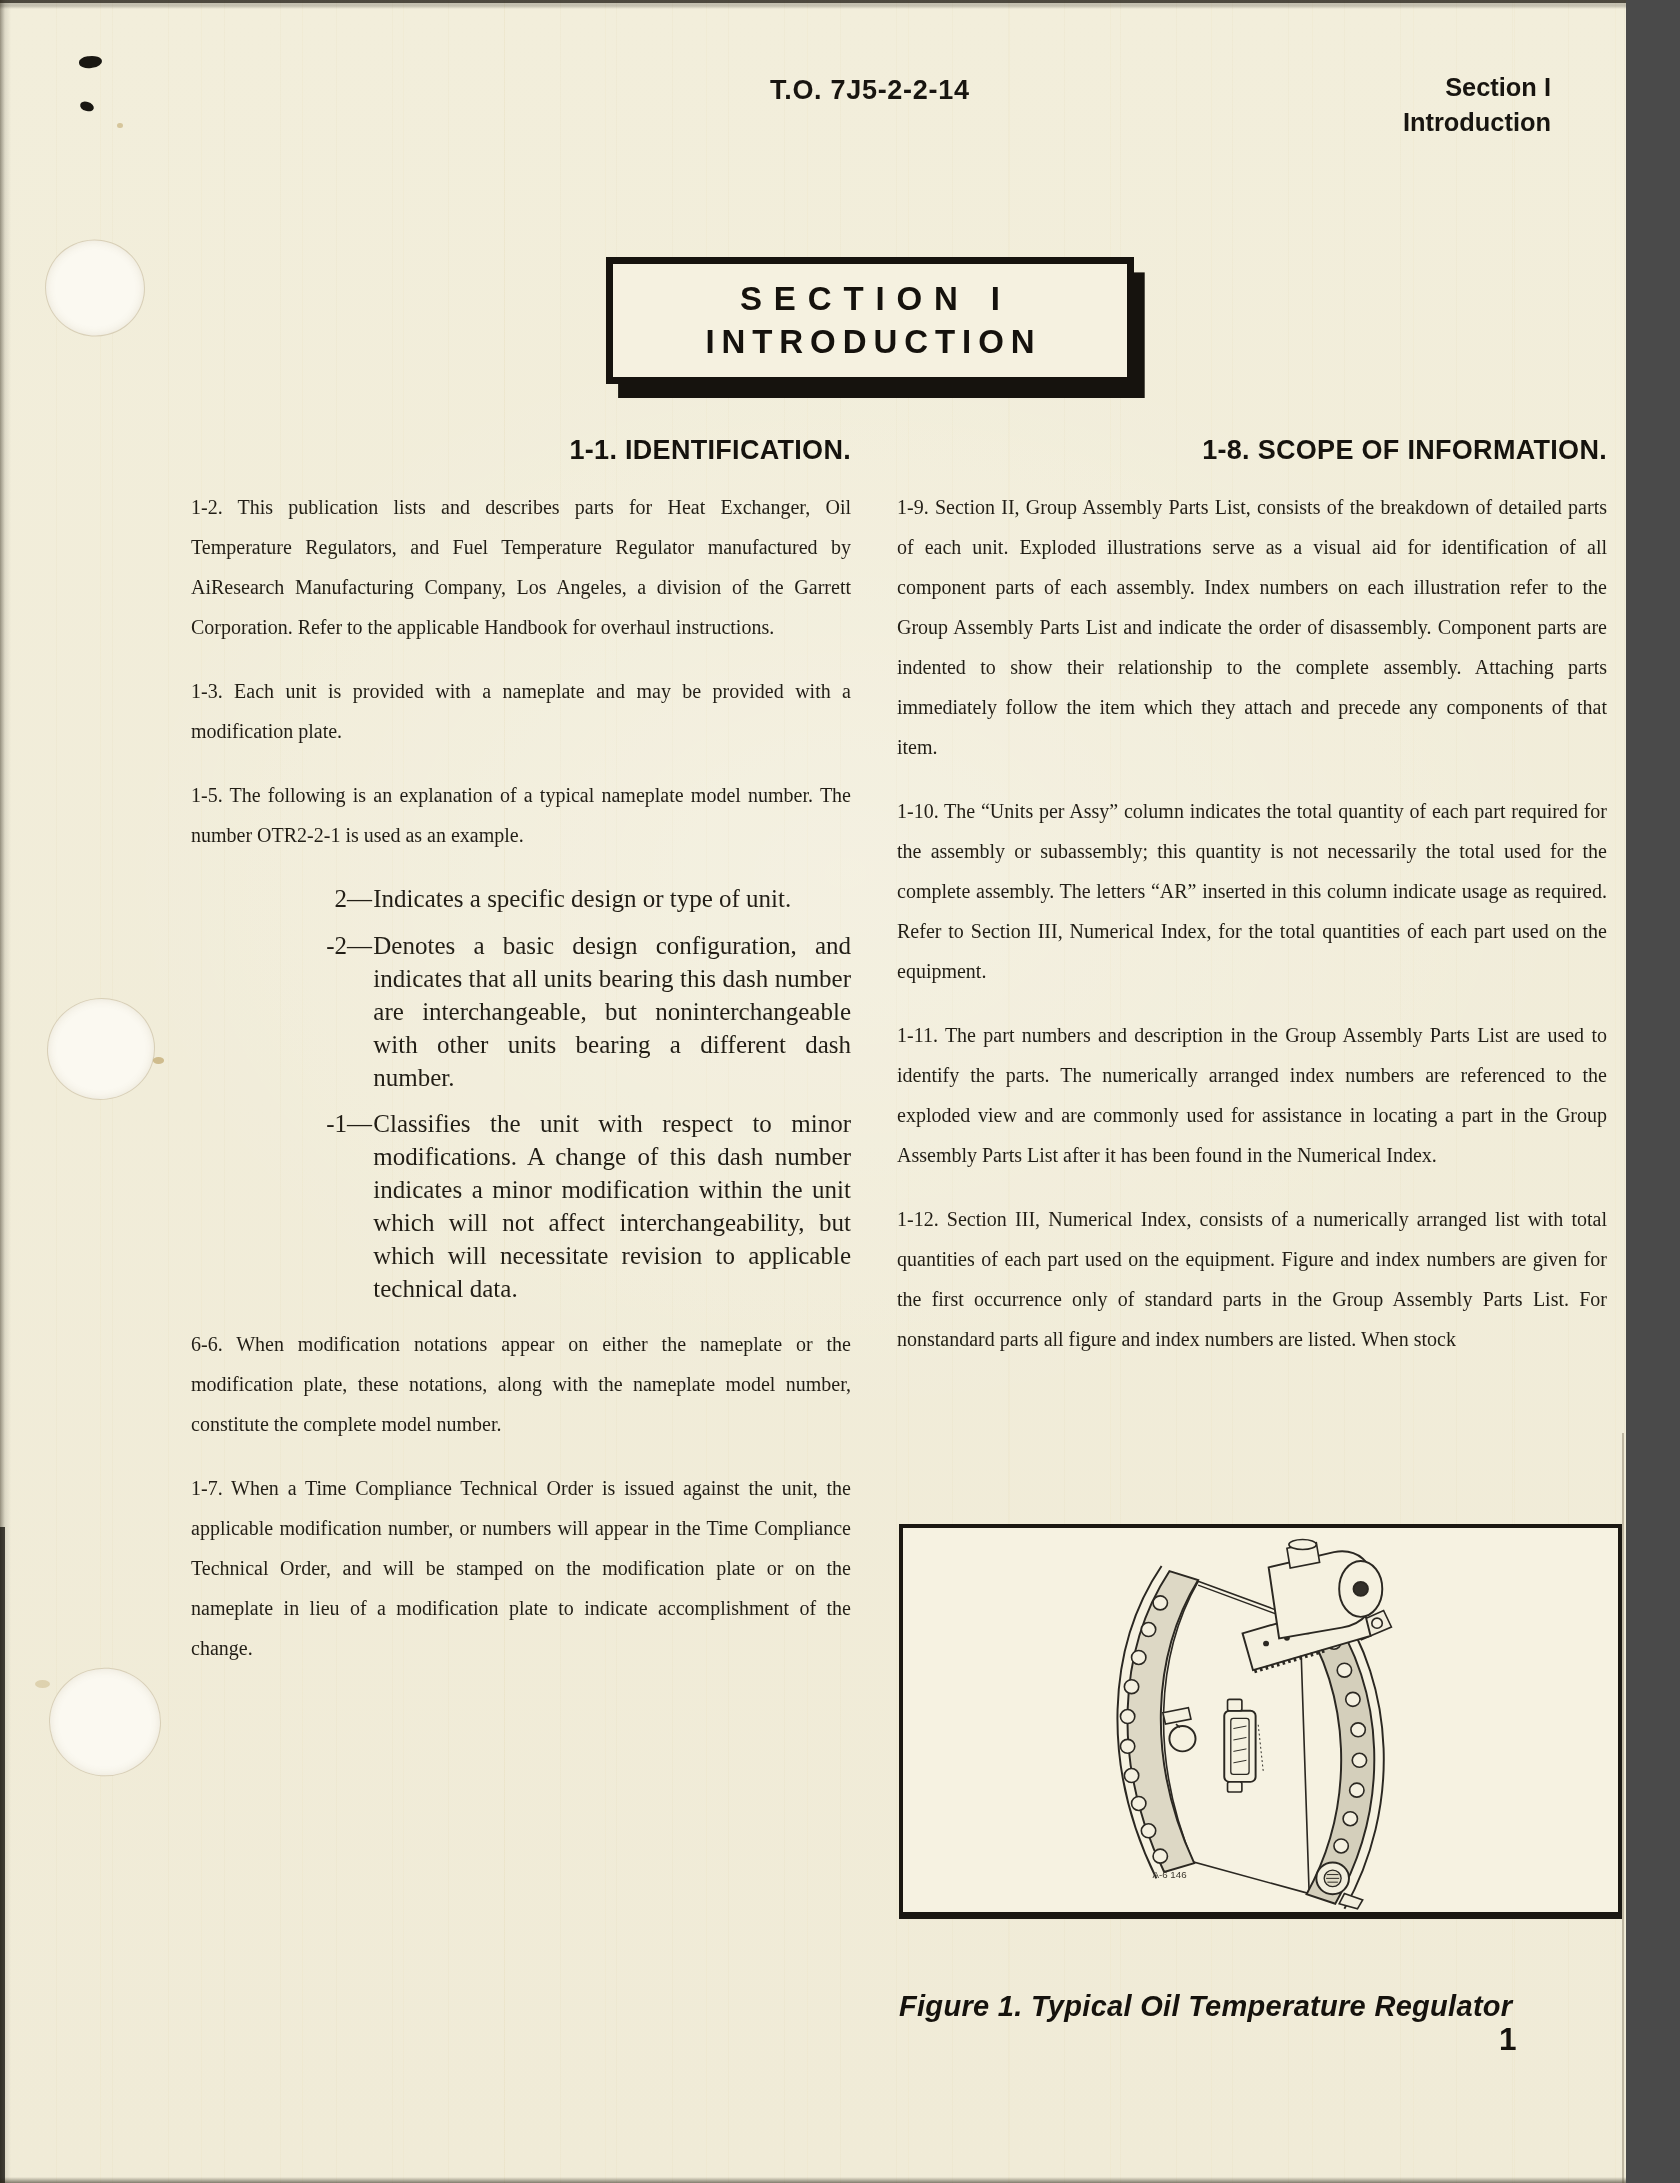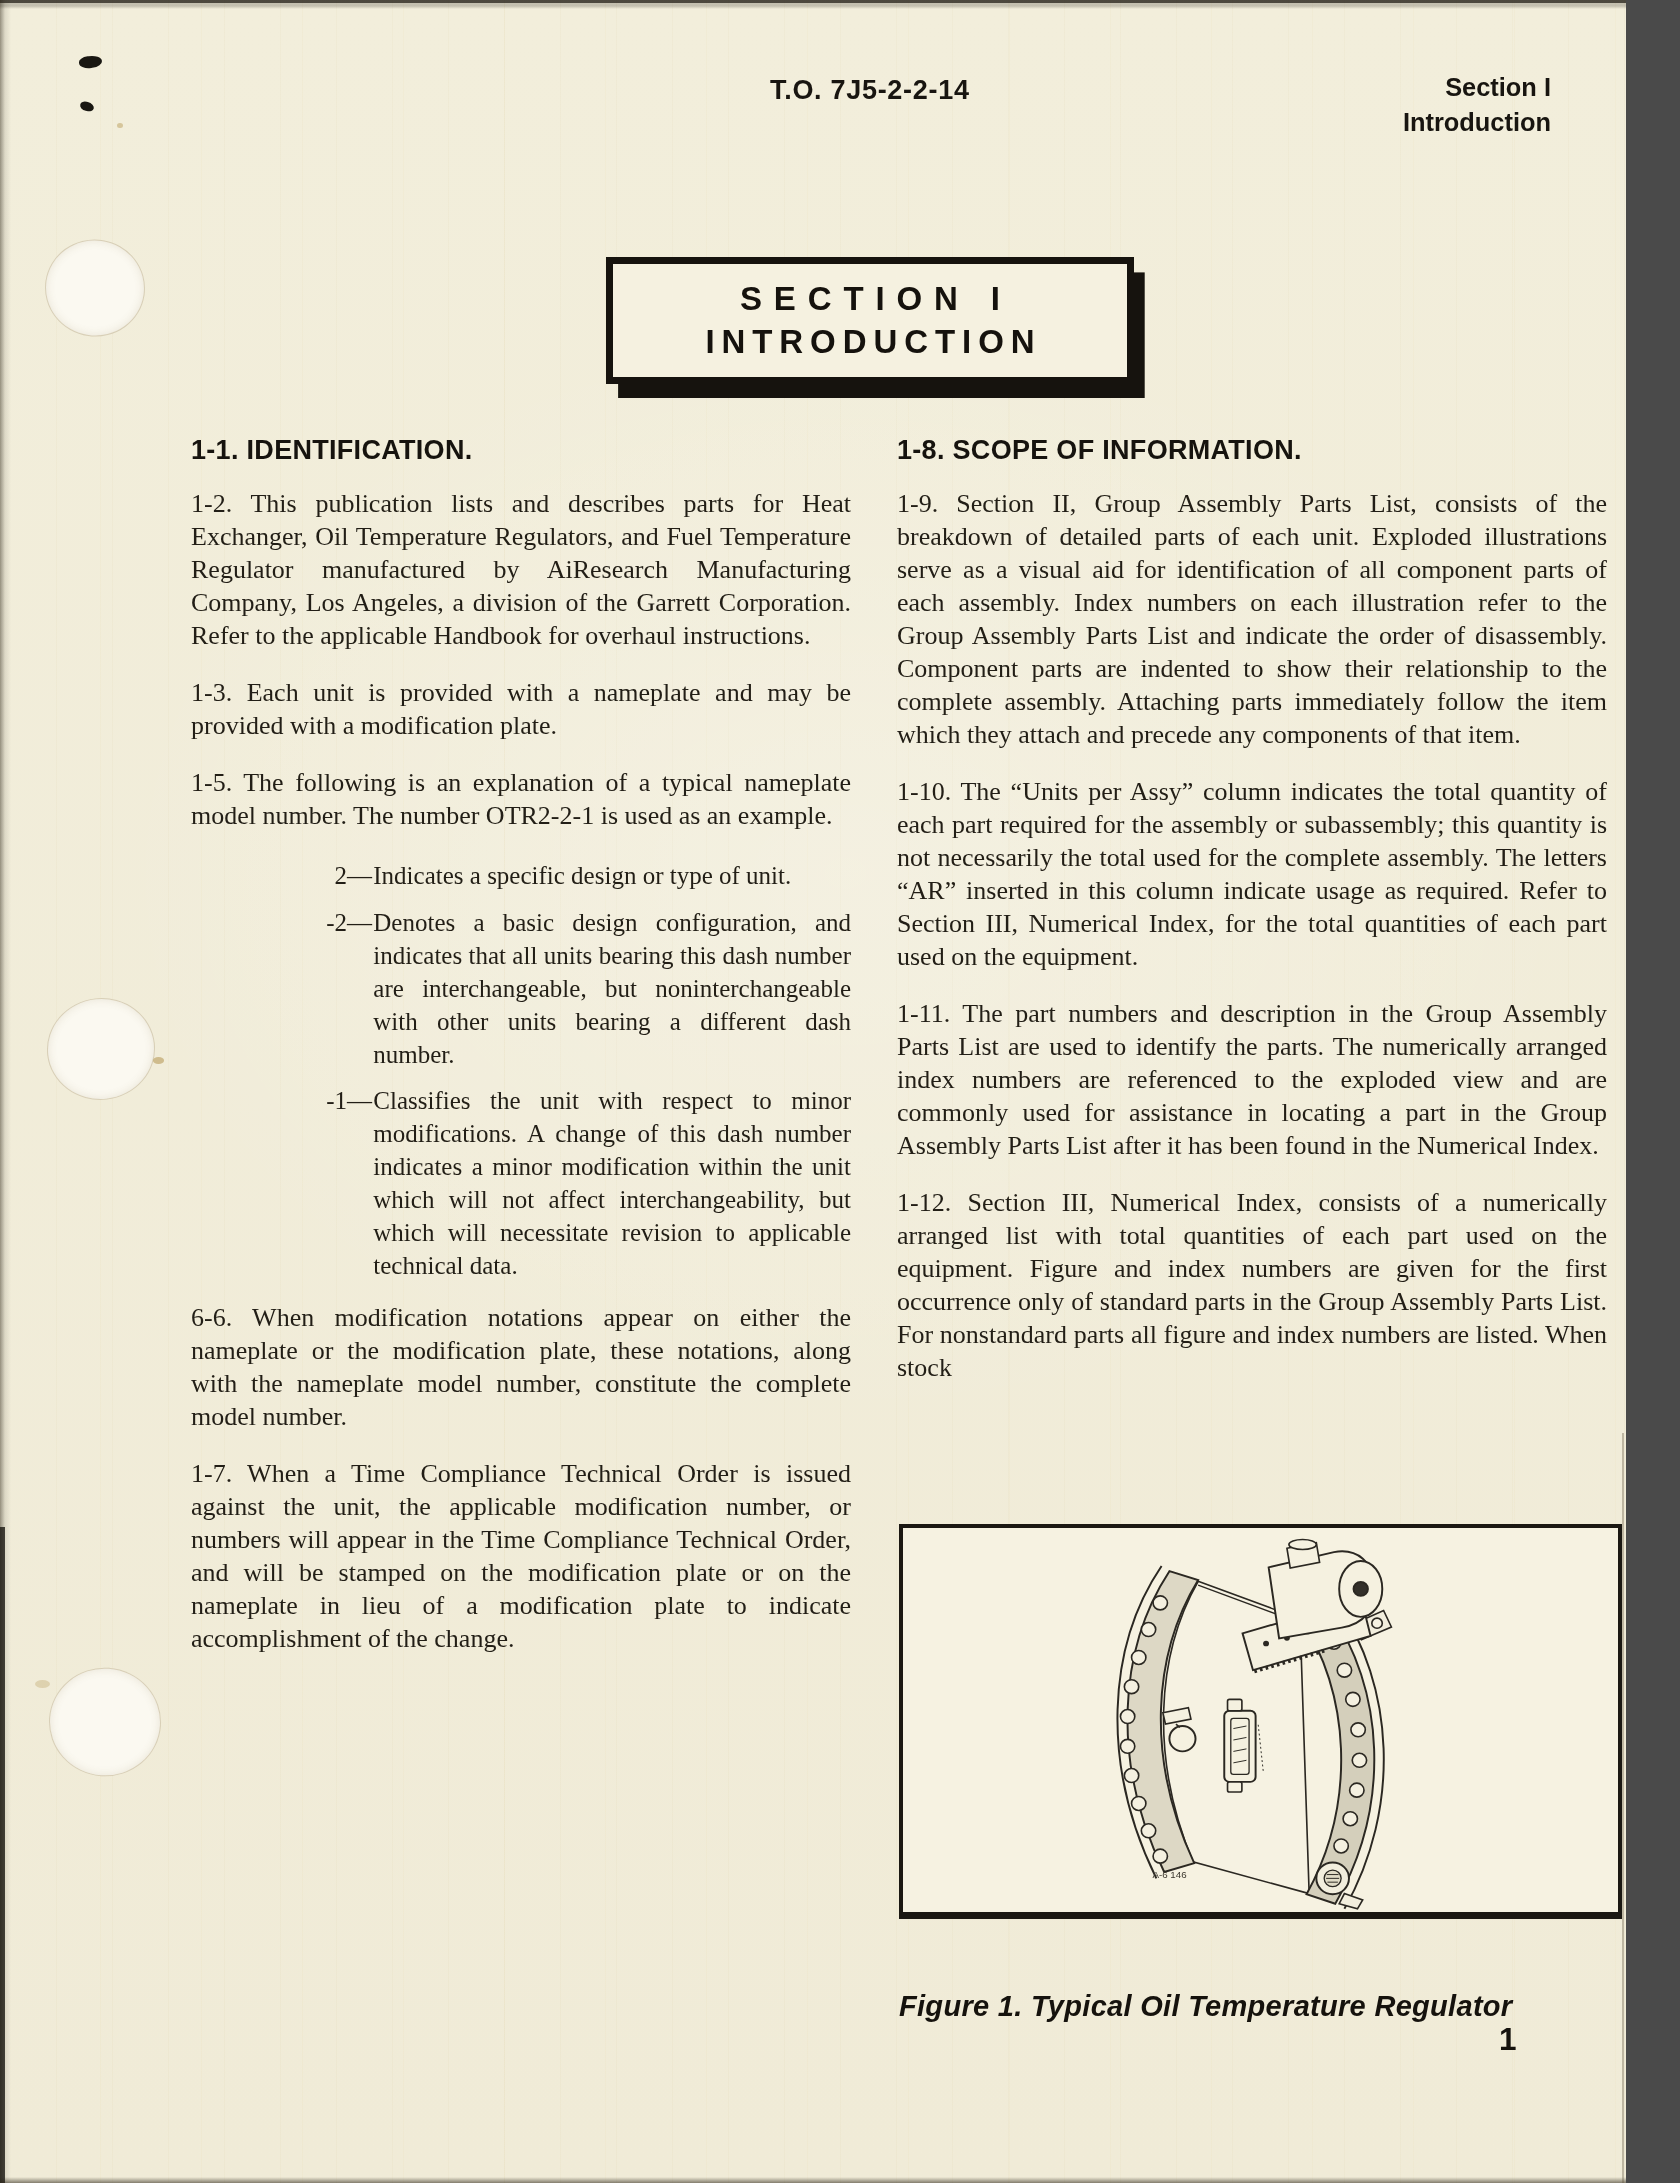--- a/index.html
+++ b/index.html
@@ -46,22 +46,22 @@
     display:flex;flex-direction:column;align-items:center;justify-content:center;gap:5.4px;}
   .banner .l1{font-family:"Liberation Sans",sans-serif;font-weight:bold;font-size:33px;
     letter-spacing:.36em;padding-left:.36em;color:#15120d;}
   .banner .l2{font-family:"Liberation Sans",sans-serif;font-weight:bold;font-size:33px;
     letter-spacing:.21em;padding-left:.21em;color:#15120d;}
   
   .col{position:absolute;top:435px;}
   .col.left{left:191px;width:660px;}
   .col.right{left:897px;width:710px;}
   .col-heading{font-family:"Liberation Sans",sans-serif;font-weight:bold;font-size:27px;
-    letter-spacing:0.3px;margin:0 0 21.4px 0;color:#16130e;}
-  .para{font-size:26px;line-height:33px;text-align:justify;margin:0 0 24px 0;
+    letter-spacing:0.3px;margin:0 0 21.4px 0;color:#16130e;text-align:right;}
+  .para{font-size:20px;line-height:40px;text-align:justify;margin:0 0 24px 0;
     hyphens:auto;-webkit-hyphens:auto;}
   .model-list{margin:8px 0 19px 0;}
   .model-item{display:flex;margin:0 0 13.4px 0;}
   .model-label{flex:0 0 181px;text-align:right;font-size:25px;line-height:33px;white-space:nowrap;}
   .model-text{flex:1;margin-left:1.3px;font-size:25px;line-height:33px;text-align:justify;
     hyphens:auto;-webkit-hyphens:auto;}
   
   .figure-box{position:absolute;left:899px;top:1524px;width:715px;height:384px;
     background:#f6f2e1;border:4.7px solid #1b1812;border-bottom-width:7.4px;}
   .figure-box svg{width:100%;height:100%;display:block;}

